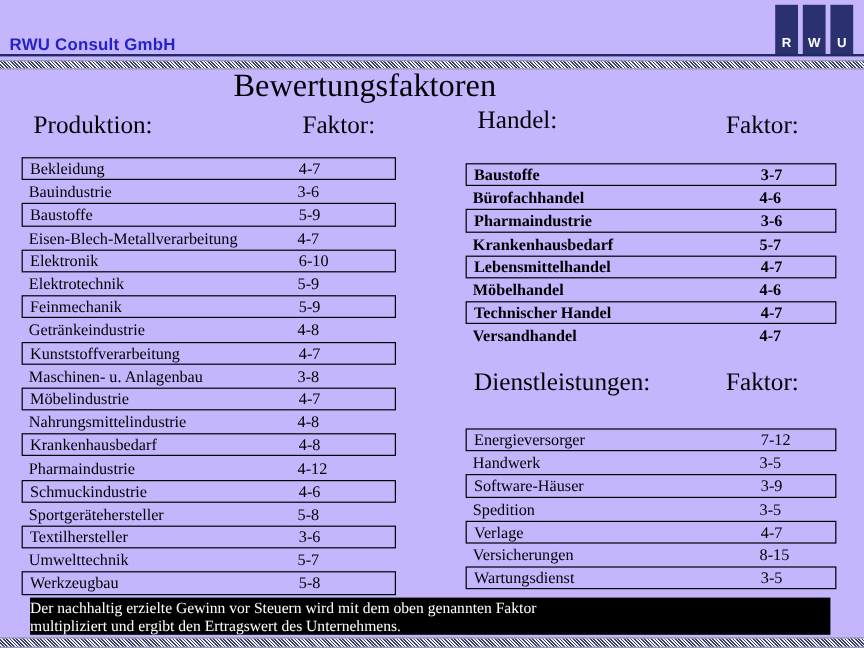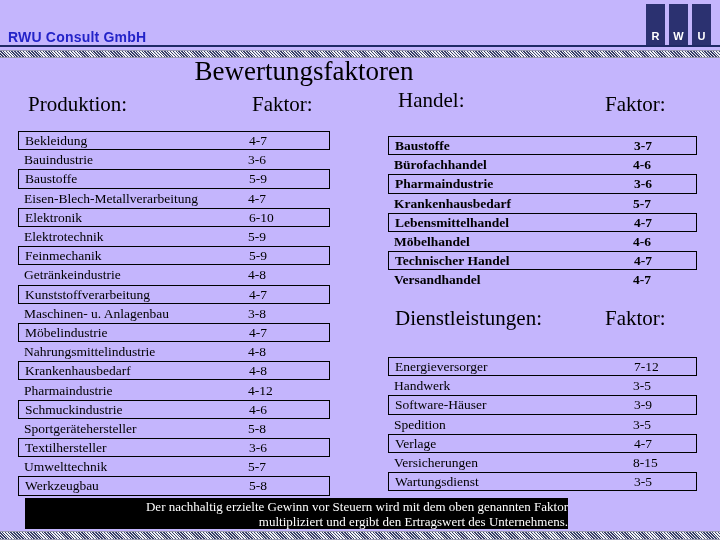--- a/index.html
+++ b/index.html
@@ -49,23 +49,23 @@
   .trow{
     display:flex;height:19.2px;line-height:19px;font-size:13.5px;
     box-sizing:border-box;align-items:center;
   }
   .trow.boxed{border:1px solid #000;}
   .tname{flex:0 0 224px;padding-left:6px;white-space:nowrap;overflow:hidden;}
   .tbl-handel .tname,.tbl-dienst .tname{flex:0 0 239px;}
   .tfactor{white-space:nowrap;}
   
   .footer-bar{
-    position:absolute;left:25px;top:498px;width:543px;height:31px;
+    position:absolute;left:25px;top:498px;width:667px;height:31px;
     background:#000;color:#fff;display:flex;flex-direction:column;
-    justify-content:center;align-items:flex-end;text-align:center;
+    justify-content:center;align-items:flex-start;text-align:center;
     font-size:13px;line-height:15px;
   }
 </style>
 </head>
 <body>
 
 <div class="slide">
 
   <div class="company">RWU Consult GmbH</div>
 

